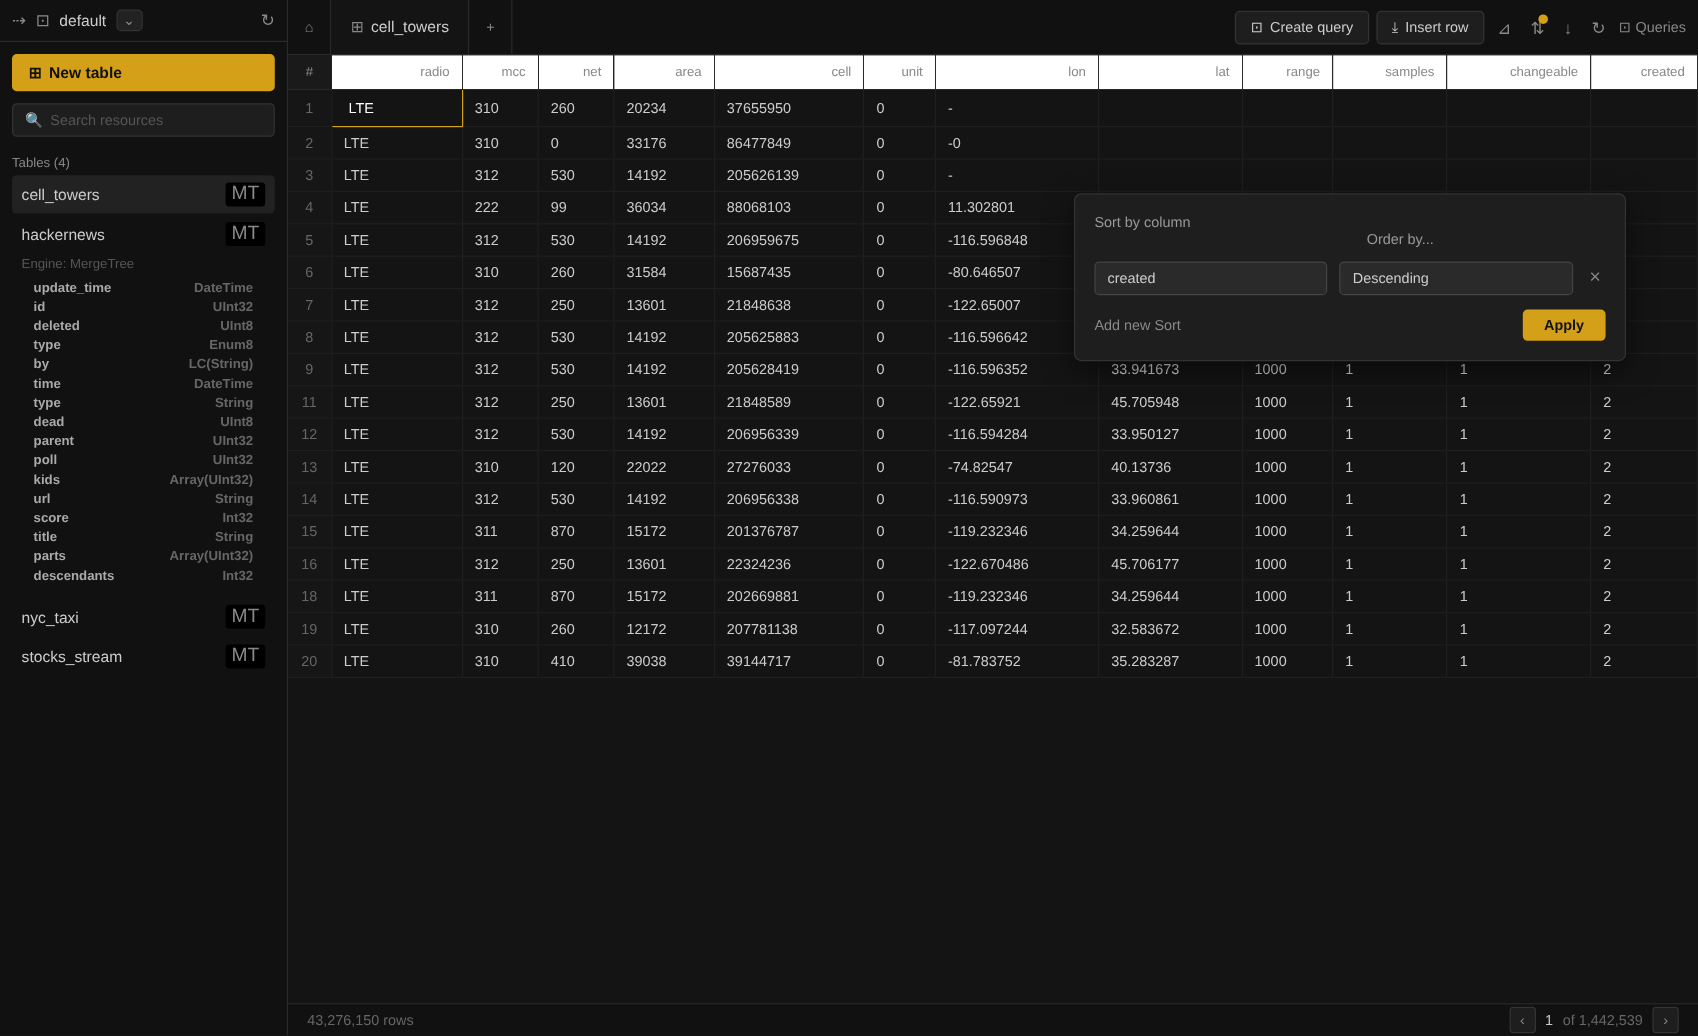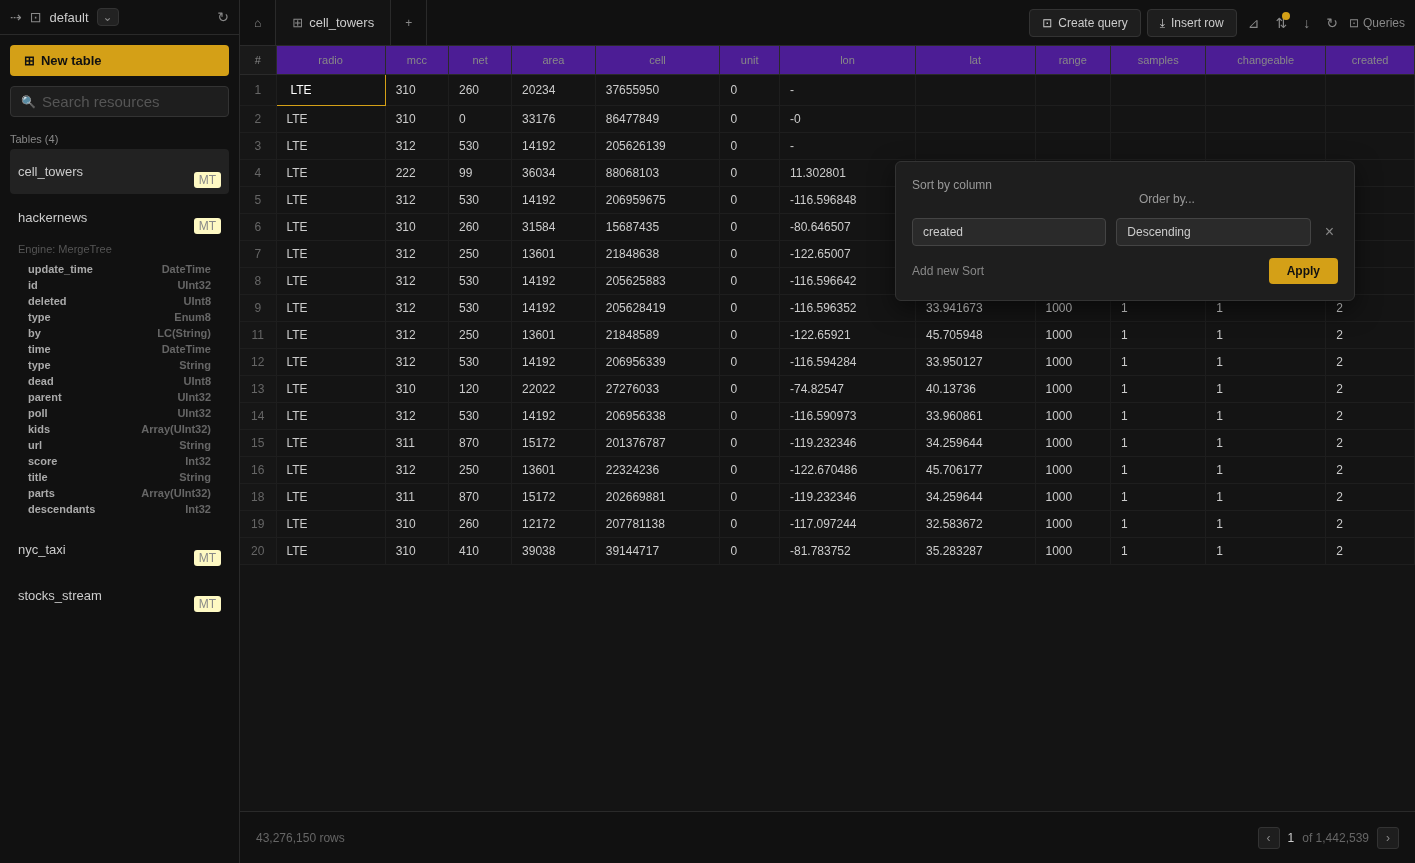--- a/index.html
+++ b/index.html
@@ -9,29 +9,29 @@
     .sidebar { width: 240px; min-width: 240px; background: #111; border-right: 1px solid #2a2a2a; display: flex; flex-direction: column; height: 100%; }
     .sidebar-top { padding: 8px 10px; border-bottom: 1px solid #2a2a2a; display: flex; align-items: center; gap: 8px; }
     .sidebar-top-icon { color: #888; font-size: 14px; }
     .sidebar-top-label { color: #ccc; font-size: 13px; }
     .sidebar-top-version { color: #888; font-size: 12px; background: #222; border: 1px solid #333; border-radius: 4px; padding: 1px 5px; }
     .sidebar-top-refresh { color: #888; margin-left: auto; cursor: pointer; font-size: 14px; }
 
     .new-table-btn { margin: 10px; background: #d4a017; color: #111; border: none; border-radius: 4px; padding: 8px 14px; font-size: 13px; font-weight: 600; cursor: pointer; display: flex; align-items: center; gap: 6px; }
 
     .search-box { margin: 0 10px 10px; background: #1e1e1e; border: 1px solid #333; border-radius: 4px; display: flex; align-items: center; gap: 6px; padding: 6px 10px; }
-    .search-box input { background: transparent; border: none; outline: none; color: #f97316; font-size: 15px; width: 100%; }
+    .search-box input { background: transparent; border: none; outline: none; color: #f97316; font-size: 12px; width: 100%; }
     .search-box input::placeholder { color: #555; }
 
     .tables-section { padding: 0 10px; flex: 1; overflow-y: auto; }
     .tables-header { color: #888; font-size: 11px; padding: 6px 0 4px; }
     .table-item { display: flex; align-items: center; justify-content: space-between; padding: 6px 8px; border-radius: 4px; cursor: pointer; margin-bottom: 1px; }
     .table-item.active { background: #222; }
     .table-item-name { color: #ccc; font-size: 13px; }
-    .badge { background: #fef9c3; color: #888; font-size: 12px; padding: 1px 5px; border-radius: 3px; margin-top: 17px; }
+    .badge { background: #000000; color: #888; font-size: 16px; padding: 1px 5px; border-radius: 3px; }
 
     .engine-label { color: #555; font-size: 11px; padding: 2px 8px 6px; }
 
     .schema-list { padding: 0 10px; font-weight: bold; }
     .schema-item { display: flex; justify-content: space-between; padding: 2px 8px; font-size: 11px; }
     .schema-item-name { color: #aaa; }
     .schema-item-type { color: #666; }
 
     .other-tables { margin-top: 10px; }
 
@@ -60,29 +60,29 @@
     .sort-select { background: #2a2a2a; border: 1px solid #444; color: #ccc; border-radius: 4px; padding: 6px 10px; font-size: 12px; flex: 1; appearance: none; cursor: pointer; }
     .sort-close-btn { background: transparent; border: none; color: #888; cursor: pointer; font-size: 16px; padding: 2px 4px; }
     .sort-footer { display: flex; align-items: center; justify-content: space-between; }
     .btn-add-sort { background: transparent; border: none; color: #888; font-size: 12px; cursor: pointer; }
     .btn-apply { background: #d4a017; color: #111; border: none; border-radius: 4px; padding: 6px 18px; font-size: 12px; font-weight: 600; cursor: pointer; }
 
     
     .data-table-wrapper { flex: 1; overflow: auto; position: relative; }
     table { border-collapse: collapse; width: 100%; font-size: 12px; }
     thead { position: sticky; top: 0; z-index: 10; }
-    th { background: #4c1d95; color: #888; font-weight: 500; padding: 8px 10px; text-align: center; border-bottom: 1px solid #2a2a2a; border-right: 1px solid #2a2a2a; white-space: nowrap; font-size: 11px; }
+    th { background: #ffffff; color: #888; font-weight: 500; padding: 8px 10px; text-align: right; border-bottom: 1px solid #2a2a2a; border-right: 1px solid #2a2a2a; white-space: nowrap; font-size: 11px; }
     th:first-child { background: #1a1a1a; width: 36px; text-align: center; }
     td { padding: 6px 10px; border-bottom: 1px solid #1e1e1e; border-right: 1px solid #1e1e1e; color: #ccc; white-space: nowrap; }
     td:first-child { color: #666; text-align: center; background: #161616; }
     td.editing { background: transparent; }
     td.editing input { background: transparent; border: 1px solid #d4a017; outline: none; color: #fff; padding: 2px 4px; font-size: 12px; width: 60px; }
 
     
-    .footer { background: #111; border-top: 1px solid #2a2a2a; padding: 6px 16px; display: flex; align-items: center; justify-content: space-between; height: 52px; }
+    .footer { background: #111; border-top: 1px solid #2a2a2a; padding: 6px 16px; display: flex; align-items: center; justify-content: space-between; height: 27px; }
     .row-count { color: #666; font-size: 12px; }
     .pagination { display: flex; align-items: center; gap: 8px; }
     .page-btn { background: #1e1e1e; border: 1px solid #333; color: #888; border-radius: 3px; padding: 3px 8px; cursor: pointer; font-size: 12px; }
     .page-num { color: #ccc; font-size: 12px; }
     .page-of { color: #666; font-size: 12px; }
 
     
     ::-webkit-scrollbar { width: 6px; height: 6px; }
     ::-webkit-scrollbar-track { background: #1a1a1a; }
     ::-webkit-scrollbar-thumb { background: #333; border-radius: 3px; }

